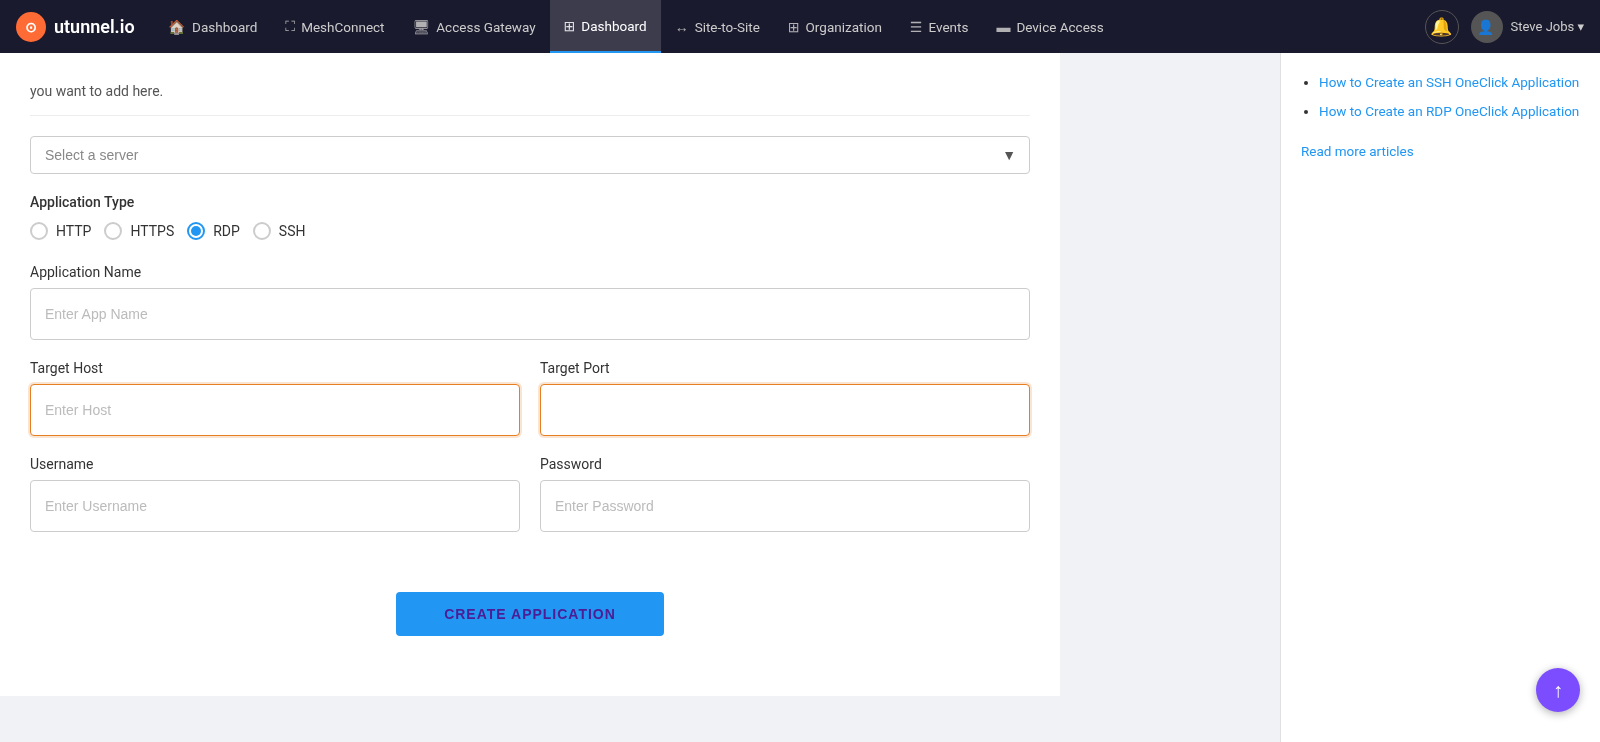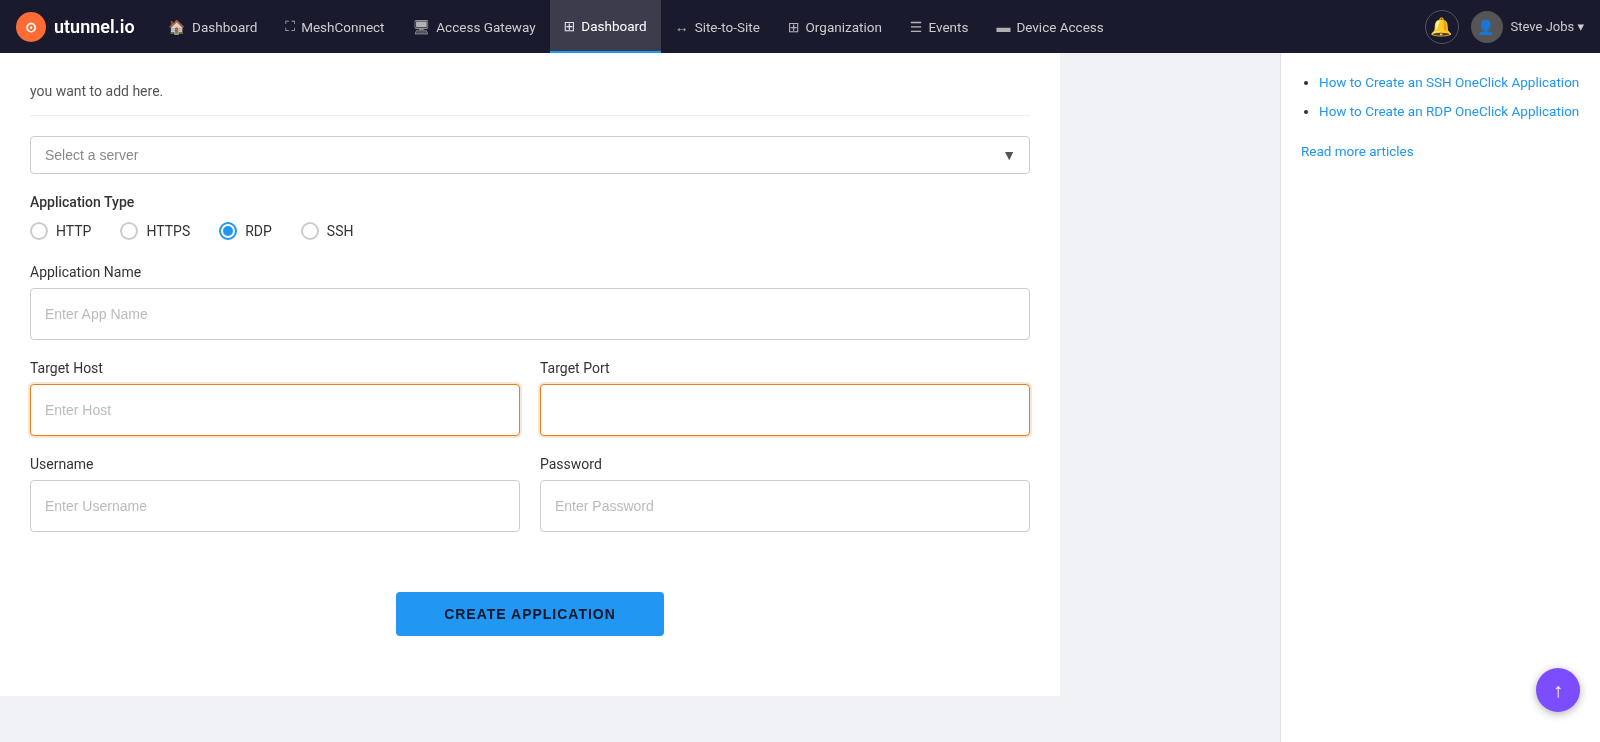--- a/index.html
+++ b/index.html
@@ -169,21 +169,21 @@
 
     
     .section-label {
       font-size: 14px;
       font-weight: 500;
       color: #333;
       margin-bottom: 12px;
     }
     .radio-group {
       display: flex;
-      gap: 29px;
+      gap: 13px;
       margin-bottom: 24px;
       align-items: center;
     }
     .radio-option {
       display: flex;
       align-items: center;
       gap: 8px;
       cursor: pointer;
       font-size: 14px;
       color: #333;
@@ -265,21 +265,21 @@
       letter-spacing: 0.5px;
     }
     .btn-create {
       padding: 0 48px;
       height: 44px;
       background: #2196f3;
       border: none;
       border-radius: 4px;
       font-size: 14px;
       font-weight: 600;
-      color: #0f172a;
+      color: #4c1d95;
       cursor: pointer;
       letter-spacing: 1px;
     }
 
     
     .sidebar-right ul {
       list-style: disc;
       padding-left: 18px;
       margin-bottom: 20px;
     }

